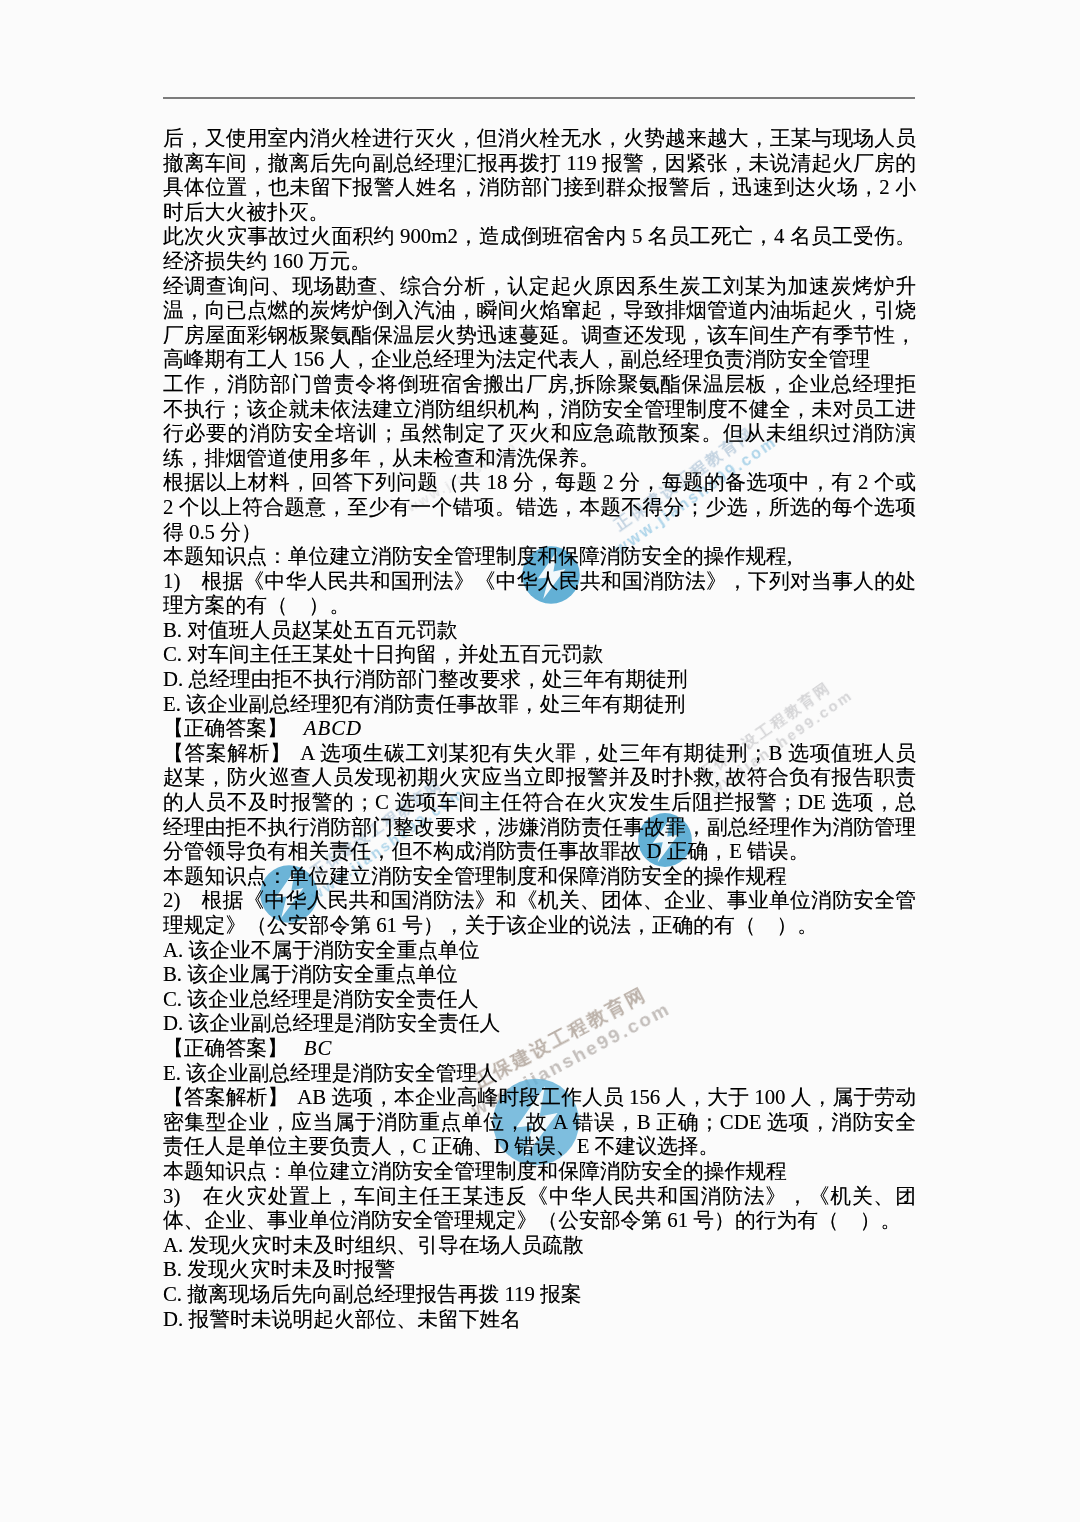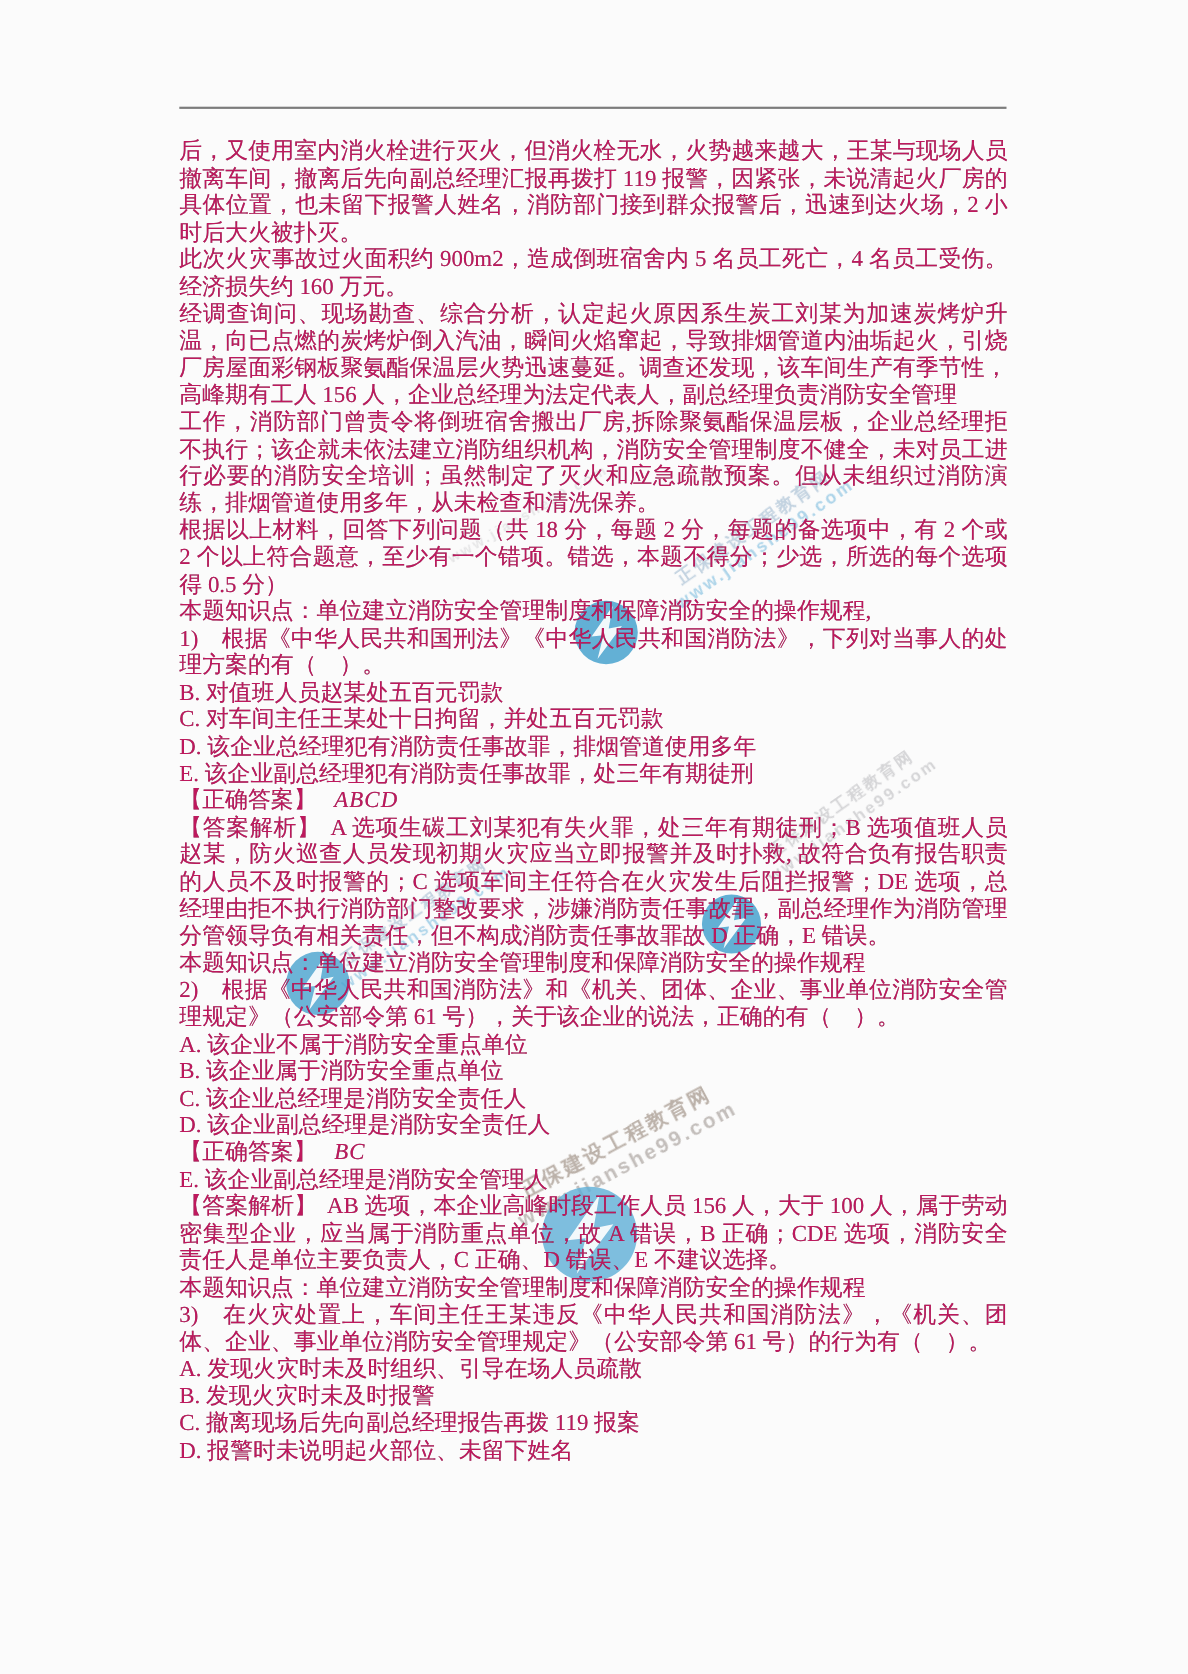--- a/index.html
+++ b/index.html
@@ -7,21 +7,21 @@
     position:relative; width:1080px; height:1522px;
     background:#fbfbfb; overflow:hidden;
     font-family:"Liberation Serif","DejaVu Serif",serif;
   }
   .rule {
     position:absolute; left:163px; top:97px; width:752px; height:2px;
     background:#7c7c7c;
   }
   .content {
     position:absolute; left:163px; top:126px; width:753px;
-    font-size:20.8px; line-height:24.6px; color:#be185d;
+    font-size:20.8px; line-height:24.6px; color:#000000;
     text-align:justify; z-index:2;
     text-shadow:0 0 .6px rgba(40,40,40,.55);
   }
   .content p { margin:0; }
   .gap { margin-top:24.6px; }
   .ans-val { margin-left:16px; letter-spacing:1px;font-style:italic; }
   .txt { margin-left:9px; }
 
   
   .wm { position:absolute; inset:0; z-index:1; pointer-events:none; }
@@ -107,21 +107,21 @@
     <p>此次火灾事故过火面积约 900m2，造成倒班宿舍内 5 名员工死亡，4 名员工受伤。经济损失约 160 万元。</p>
     <p>经调查询问、现场勘查、综合分析，认定起火原因系生炭工刘某为加速炭烤炉升温，向已点燃的炭烤炉倒入汽油，瞬间火焰窜起，导致排烟管道内油垢起火，引烧厂房屋面彩钢板聚氨酯保温层火势迅速蔓延。调查还发现，该车间生产有季节性，高峰期有工人 156 人，企业总经理为法定代表人，副总经理负责消防安全管理</p>
     <p>工作，消防部门曾责令将倒班宿舍搬出厂房,拆除聚氨酯保温层板，企业总经理拒不执行；该企就未依法建立消防组织机构，消防安全管理制度不健全，未对员工进行必要的消防安全培训；虽然制定了灭火和应急疏散预案。但从未组织过消防演练，排烟管道使用多年，从未检查和清洗保养。</p>
     <p>根据以上材料，回答下列问题（共 18 分，每题 2 分，每题的备选项中，有 2 个或 2 个以上符合题意，至少有一个错项。错选，本题不得分；少选，所选的每个选项得 0.5 分）</p>
     <p>本题知识点：单位建立消防安全管理制度和保障消防安全的操作规程,</p>
 
     <section>
       <p>1)　根据《中华人民共和国刑法》《中华人民共和国消防法》，下列对当事人的处理方案的有（　）。</p>
       <p>B. 对值班人员赵某处五百元罚款</p>
       <p>C. 对车间主任王某处十日拘留，并处五百元罚款</p>
-      <p>D. 该企业总经理犯有消防责任事故罪，排烟管道使用多年</p>
+      <p>D. 总经理由拒不执行消防部门整改要求，处三年有期徒刑</p>
       <p>E. 该企业副总经理犯有消防责任事故罪，处三年有期徒刑</p>
       <p><span>【正确答案】</span><span class="ans-val">ABCD</span></p>
       <p><span>【答案解析】</span><span class="txt">A 选项生碳工刘某犯有失火罪，处三年有期徒刑；B 选项值班人员赵某，防火巡查人员发现初期火灾应当立即报警并及时扑救, 故符合负有报告职责的人员不及时报警的；C 选项车间主任符合在火灾发生后阻拦报警；DE 选项，总经理由拒不执行消防部门整改要求，涉嫌消防责任事故罪，副总经理作为消防管理分管领导负有相关责任，但不构成消防责任事故罪故 D 正确，E 错误。</span></p>
       <p>本题知识点：单位建立消防安全管理制度和保障消防安全的操作规程</p>
     </section>
 
     <section>
       <p class="gap">2)　根据《中华人民共和国消防法》和《机关、团体、企业、事业单位消防安全管理规定》（公安部令第 61 号），关于该企业的说法，正确的有（　）。</p>
       <p>A. 该企业不属于消防安全重点单位</p>
       <p>B. 该企业属于消防安全重点单位</p>

